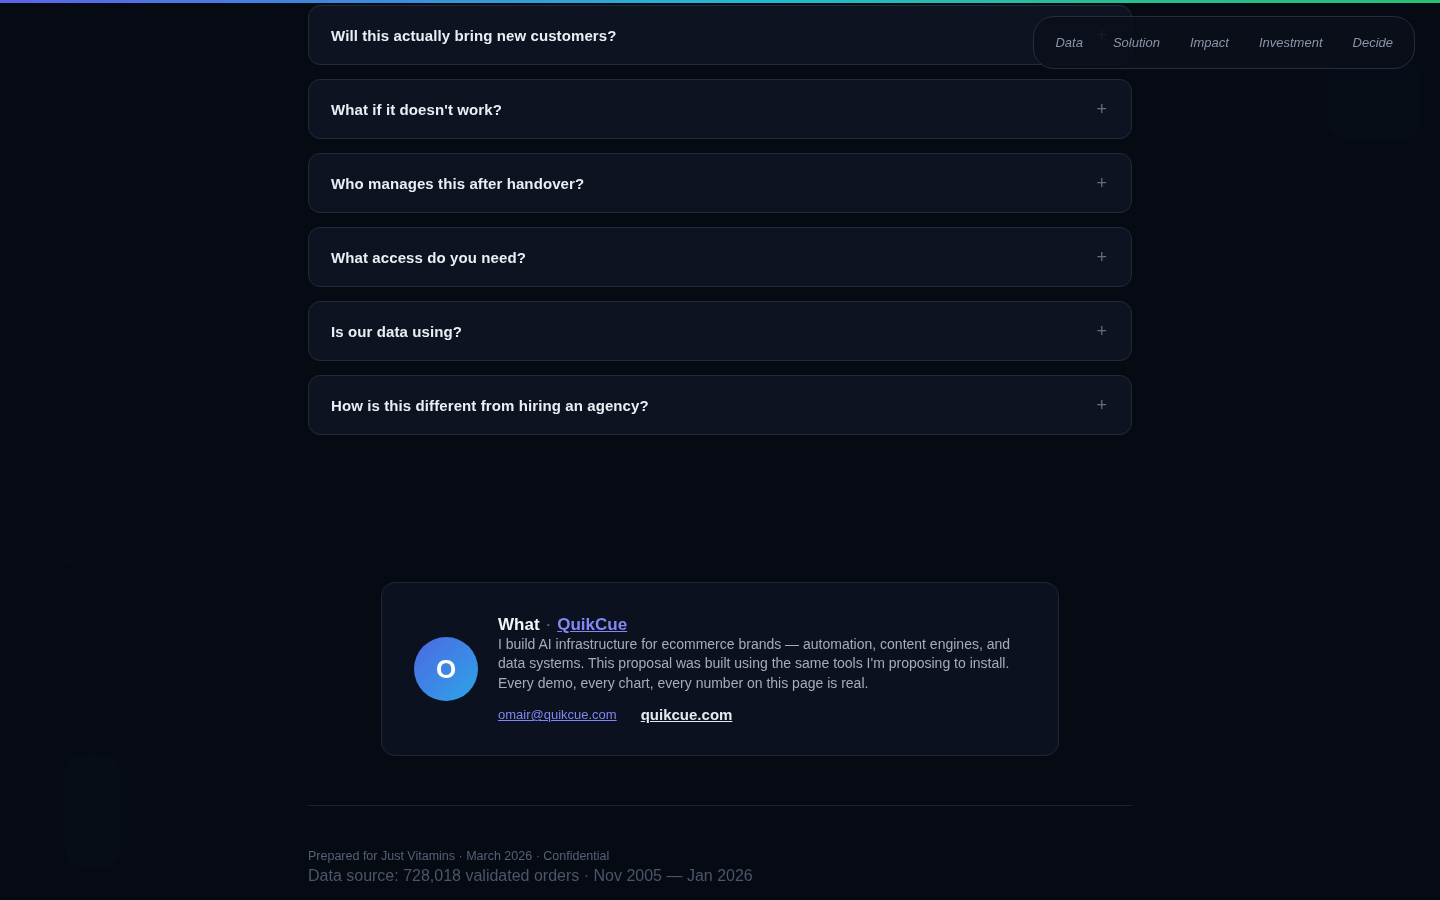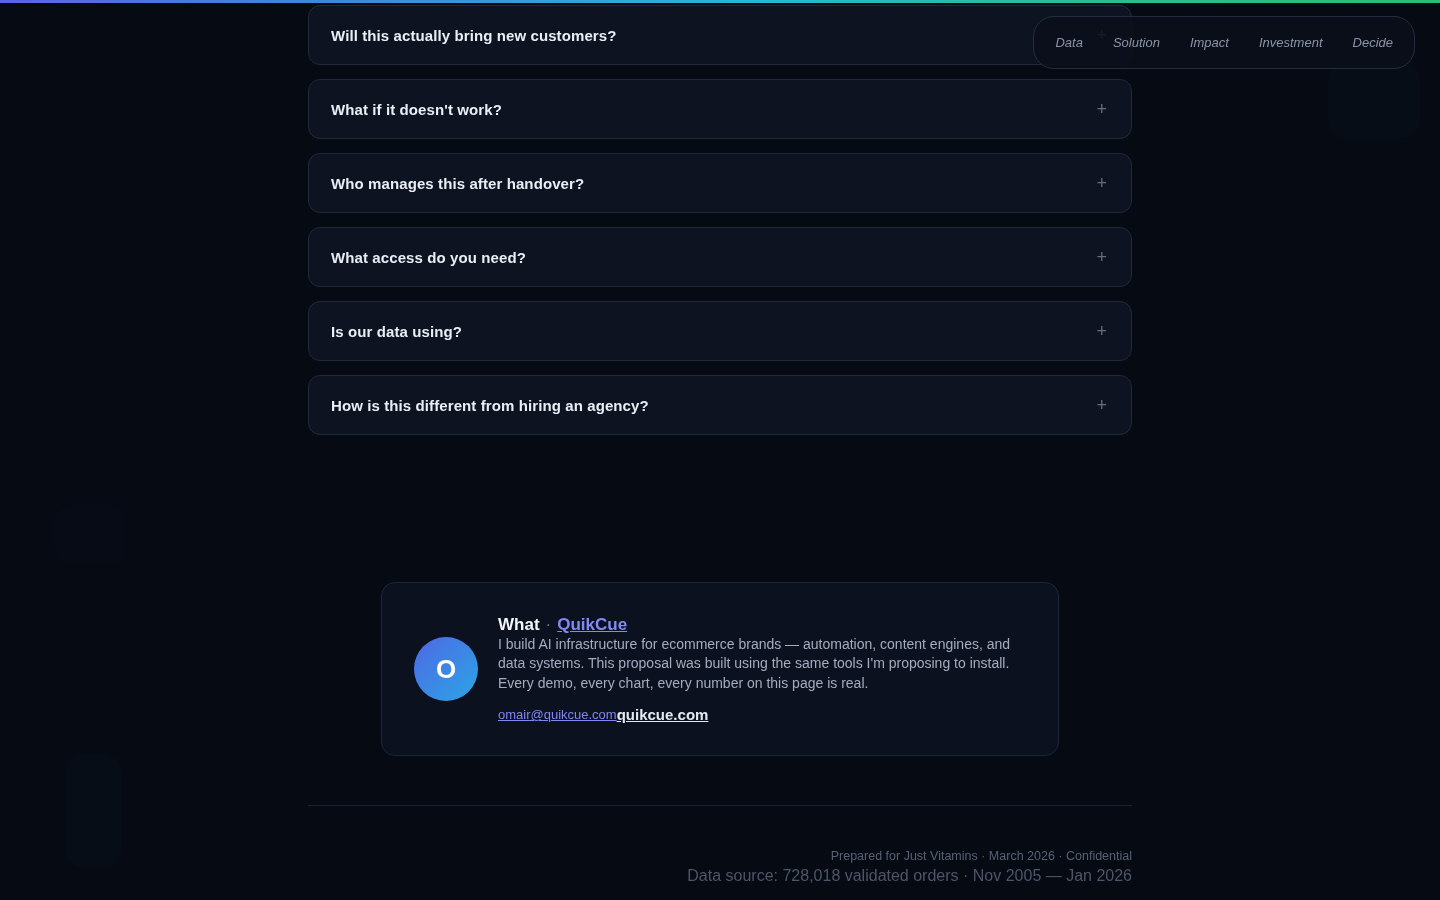--- a/index.html
+++ b/index.html
@@ -97,39 +97,39 @@
   }
   .author-body { flex: 1 1 auto; max-width: 522px; }
   .author-title { font-size: 17px; font-weight: 700; color: #f2f5f9; }
   .author-sep { color: #6b7585; font-weight: 400; padding: 0 6px; }
   .company-link { color: #8289f5; text-decoration: underline; font-weight: 700; cursor: pointer; }
   .author-bio {
     font-size: 14px;
     line-height: 19.5px;
     color: #a3adbd;
   }
-  .author-links { margin-top: 13px; display: flex; align-items: center; }
+  .author-links { margin-top: 13px; display: flex; gap: 24px; align-items: center; }
   .email-link {
     font-size: 13px; color: #7f87f3;
     text-decoration: underline; cursor: pointer;
   }
   .site-link {
     font-size: 15px; color: #e6eaf0; font-weight: 700;
     text-decoration: underline; cursor: pointer;
   }
 
   
   .footer-divider {
     margin-top: 49px;
     height: 1px;
     background: #1a2230;
   }
   .footer {
     margin-top: 41px;
-    text-align: right;
+    text-align: left;
   }
   .footer-line1 { font-size: 12.5px; color: #566174; line-height: 19px; }
   .footer-line2 { font-size: 16px; color: #4c5668; line-height: 19px; }
 </style>
 </head>
 <body>
 
 <div class="topbar"></div>
 
 <div class="bg-dec bg-dec-1"></div>

